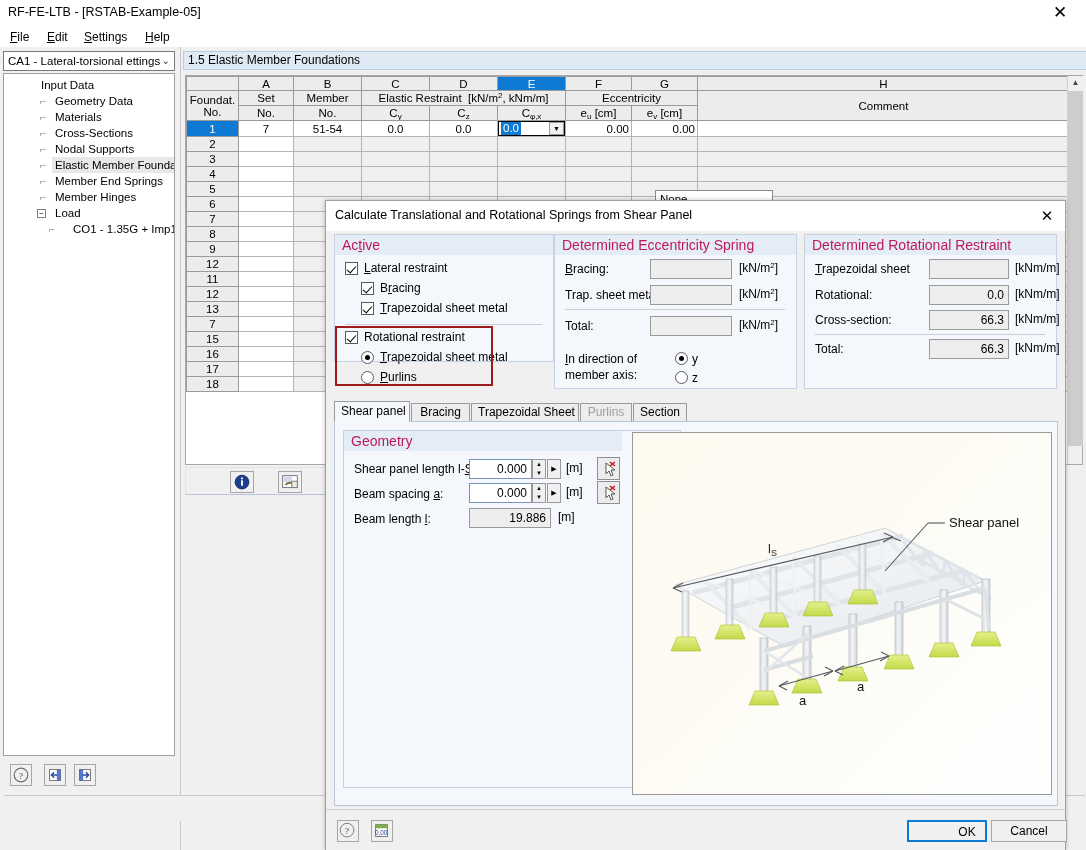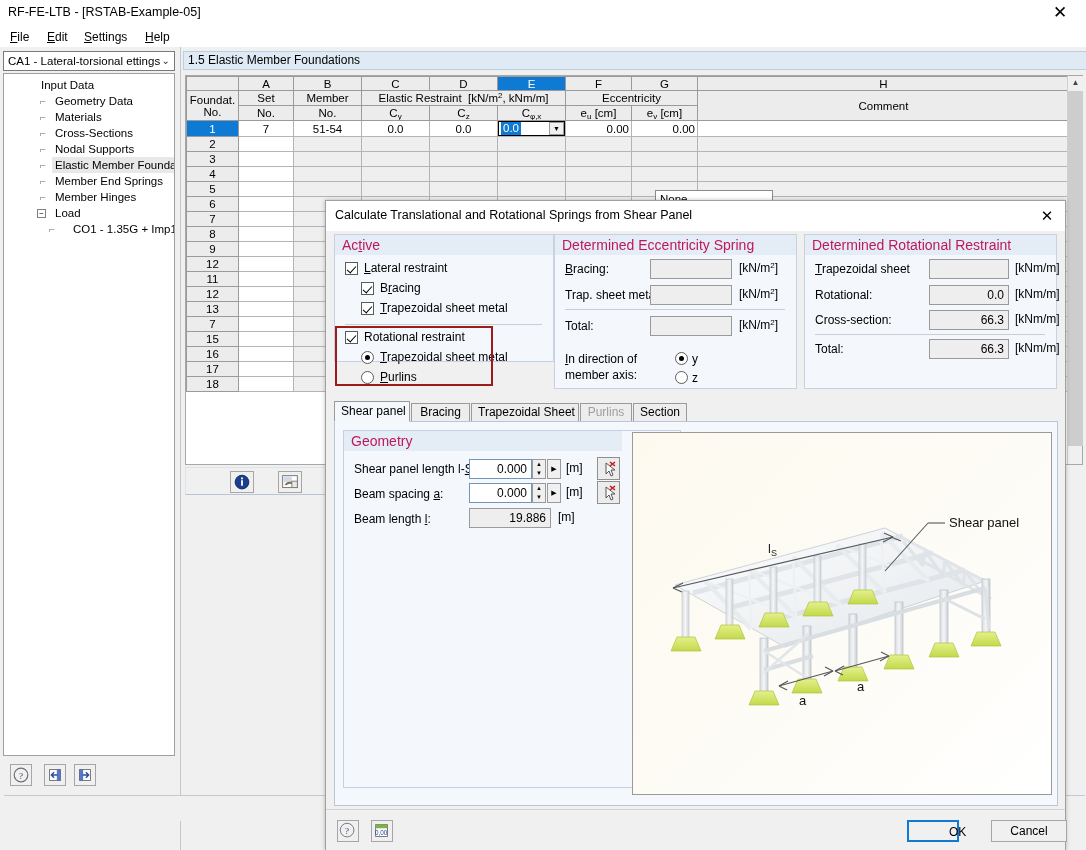--- a/index.html
+++ b/index.html
@@ -945,18 +945,18 @@
             <text x="10" y="14" font-size="10" text-anchor="middle" fill="#23386d" font-family="Liberation Serif, serif">?</text>
           </svg>
       </div>
       <div style="position:absolute;left:45px;top:10px;width:22px;height:22px;background:#f0f0f0;border:1px solid #a6a6a6">
         <svg viewBox="0 0 22 22" width="20" height="20">
             <rect x="4" y="4" width="13" height="13" fill="#fff" stroke="#6f6f6f"></rect>
             <rect x="4" y="4" width="13" height="4" fill="#7fb04a"></rect>
             <text x="10" y="15" font-size="7" text-anchor="middle" fill="#1b3f8f" font-family="Liberation Sans, sans-serif">0,00</text>
           </svg>
       </div>
-      <div class="dbtn primary" style="left:581px; width:52px;padding-left:40px;">OK</div>
+      <div class="dbtn primary" style="left:581px; width:80px;padding-left:40px;">OK</div>
       <div class="dbtn" style="left:665px; width:76px;">Cancel</div>
     </div>
   </div>
 
 </div>
 
 </body></html>

